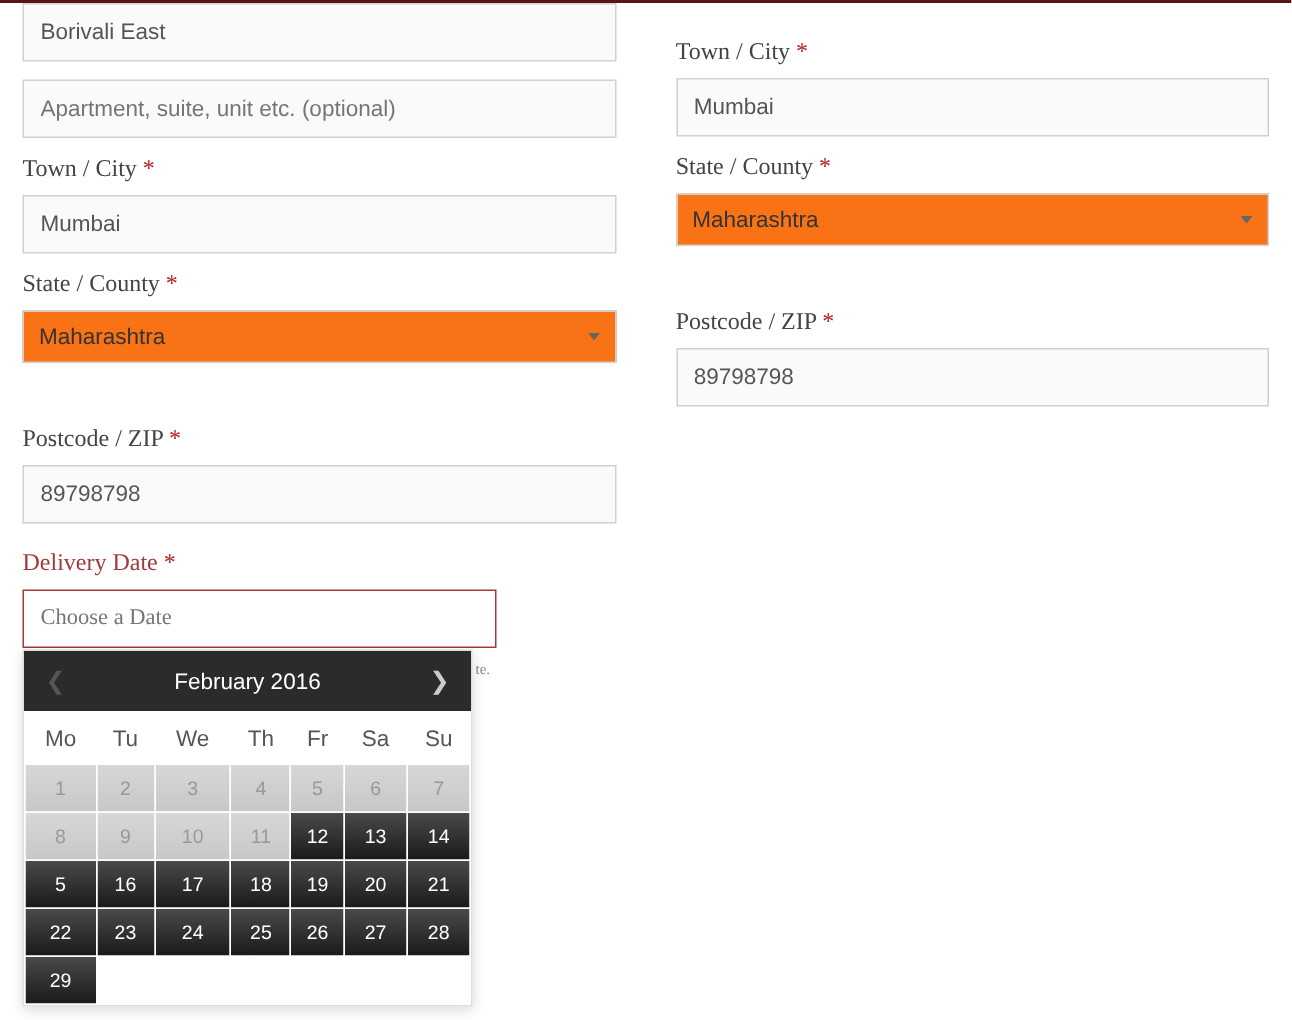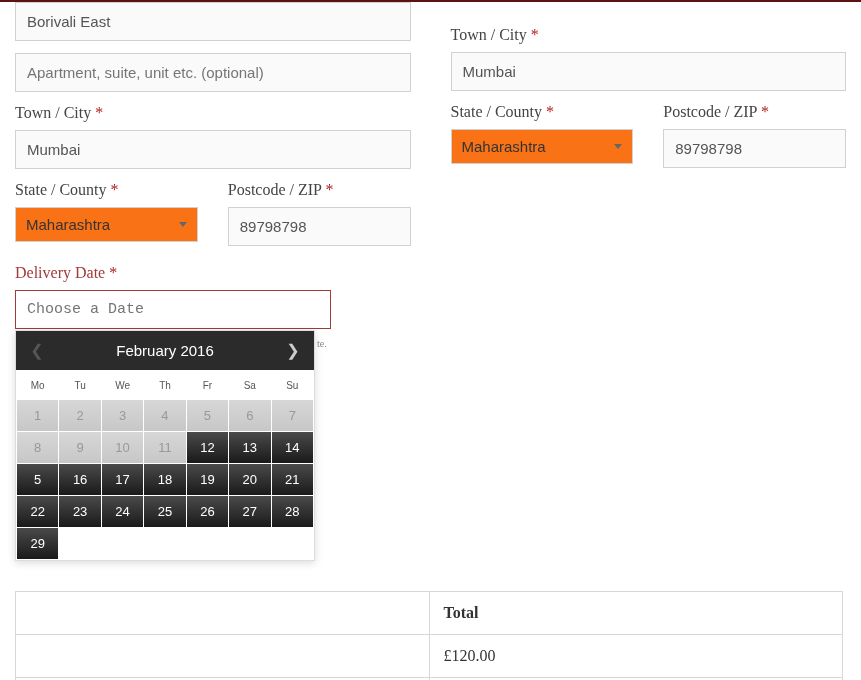--- a/index.html
+++ b/index.html
@@ -56,20 +56,21 @@
   }
   .select .caret {
     width: 0; height: 0;
     border-left: 4px solid transparent;
     border-right: 4px solid transparent;
     border-top: 5px solid #666;
   }
   .row2 {
     display: flex;
     gap: 30px;
+    flex-direction: column;
   }
   .row2 > div { flex: 1; }
   .textarea {
     width: 100%;
     min-height: 60px;
     padding: 10px 11px;
     font-size: 15px;
     border: 1px solid #d1d1d1;
     background: #fafafa;
     color: #888;
@@ -82,21 +83,21 @@
     margin-bottom: 8px;
     display: block;
   }
   .delivery-input {
     border: 1px solid #a23a3a;
     width: 316px;
     padding: 10px 11px;
     font-size: 15px;
     background: #fff;
     color: #888;
-    font-family: Liberation Mono, monospace;
+    font-family: Liberation Serif, serif;
   }
   .hint {
     font-size: 10px;
     color: #888;
     margin-top: 6px;
   }
   
   .datepicker {
     position: absolute;
     width: 300px;
@@ -126,21 +127,21 @@
   .dp-arrow.disabled {
     color: #555;
     cursor: default;
   }
   .dp-table {
     width: 100%;
     border-collapse: collapse;
   }
   .dp-table th {
     font-weight: normal;
-    font-size: 10px;
+    font-size: 15px;
     color: #555;
     padding: 10px 0 8px 0;
     text-align: center;
   }
   .dp-table td {
     text-align: center;
     padding: 0;
     border: 1px solid #fff;
   }
   .dp-cell {

